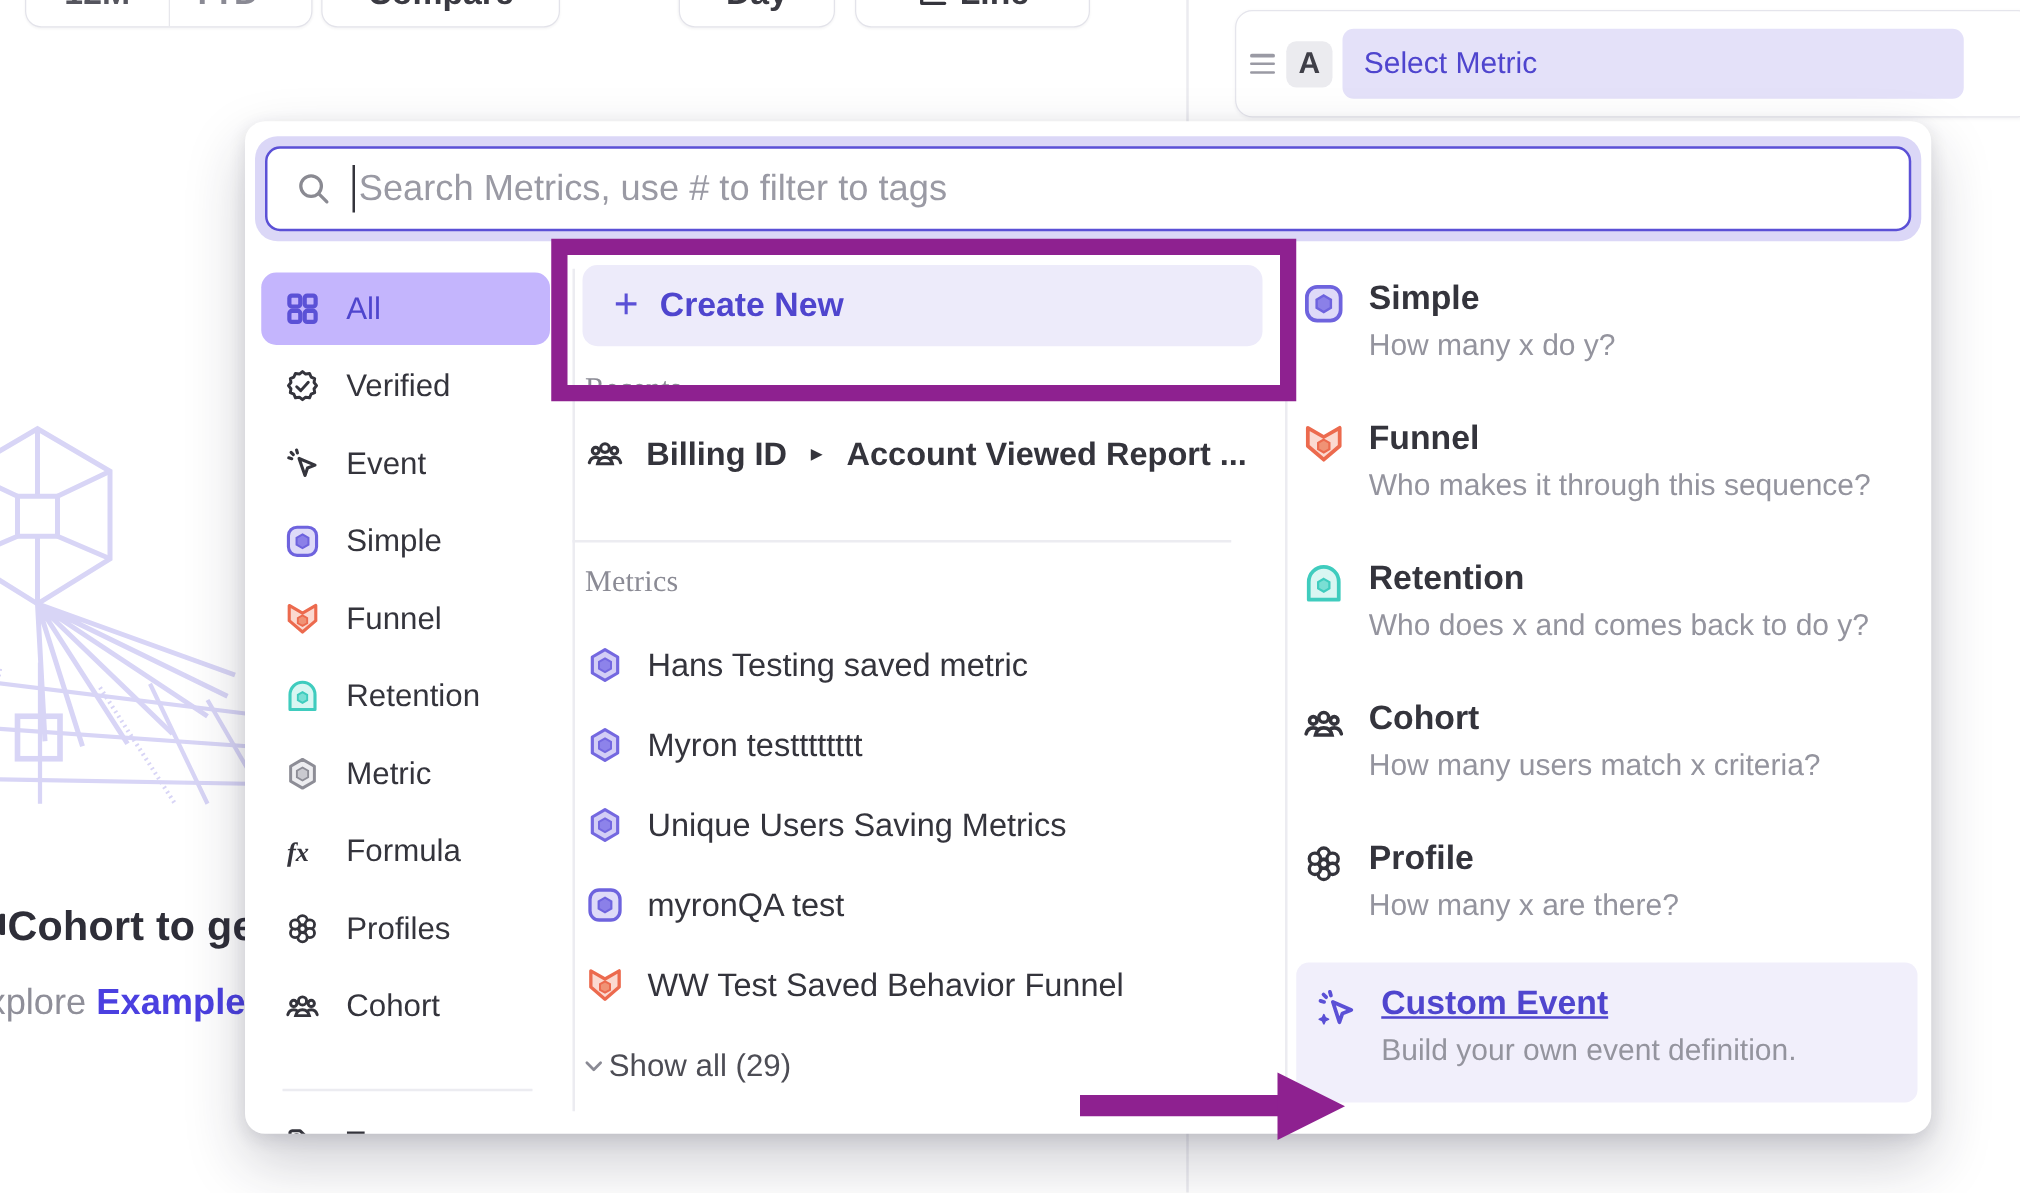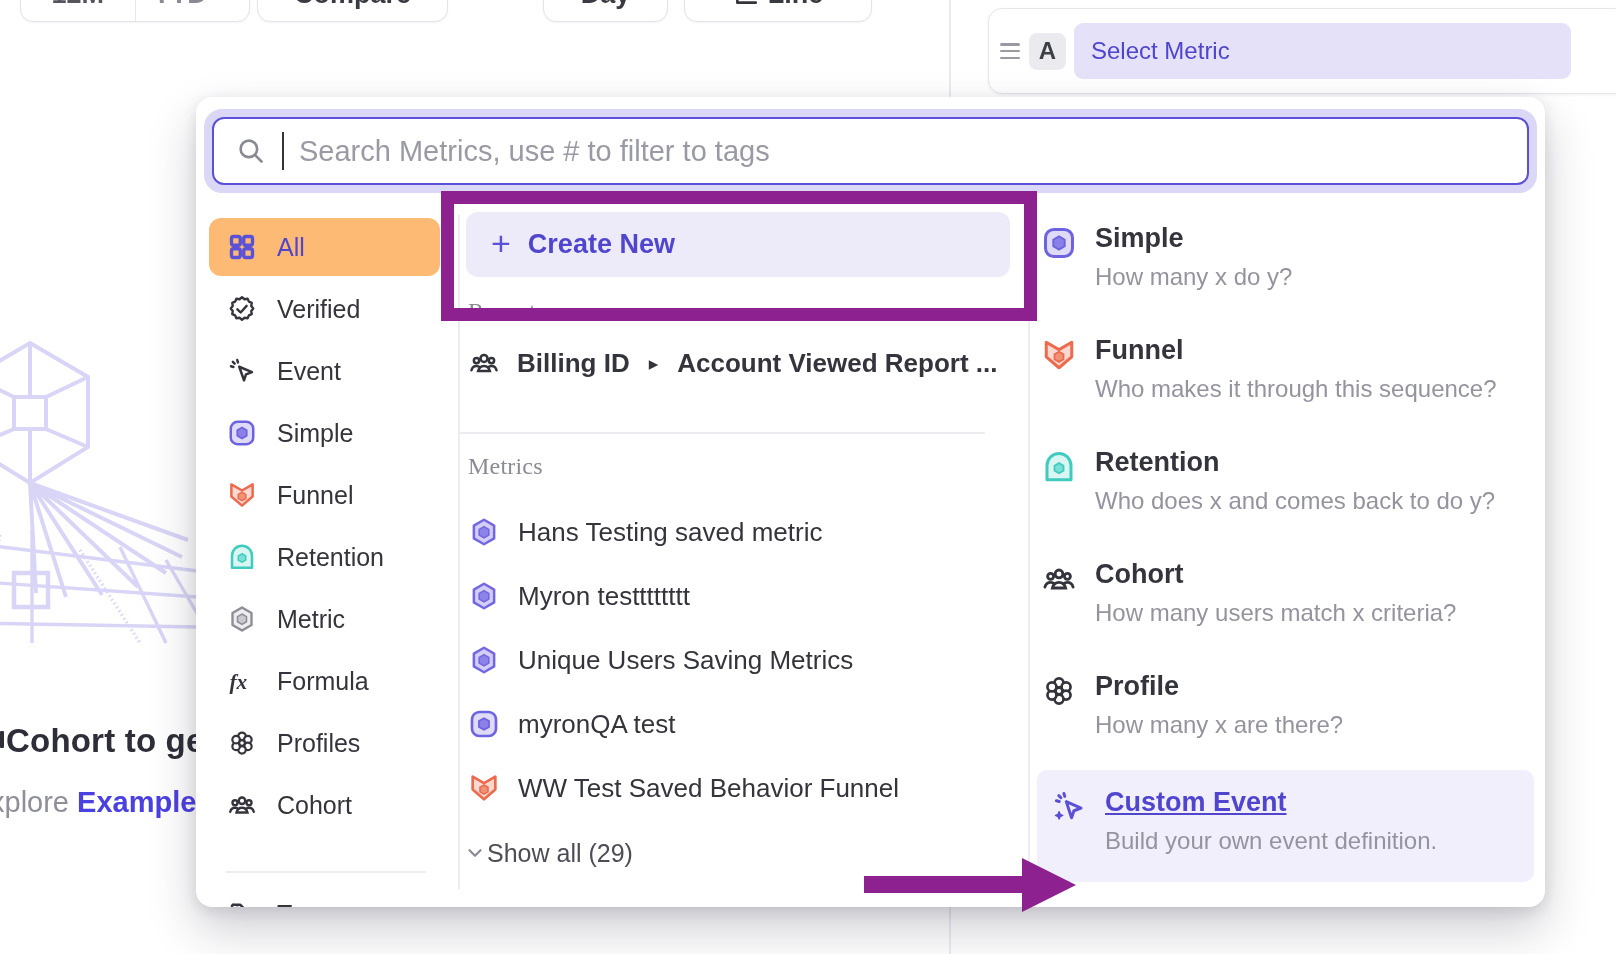--- a/index.html
+++ b/index.html
@@ -44,21 +44,21 @@
     border:2.5px solid #5b50d6; border-radius:12px; display:flex; align-items:center; padding-left:22px; }
   .search-placeholder { font-size:29px; color:#9a9aa4; margin-left:18px; }
   .caret { width:2px; height:38px; background:#34343c; margin-left:16px; }
 
   .col-divider { position:absolute; top:118px; bottom:18px; width:1.5px; background:#ececf1; }
 
   
   .side-item { position:absolute; left:13px; width:231px; height:58px; border-radius:12px;
     display:flex; align-items:center; padding-left:17px; gap:19px; cursor:pointer; }
   .side-item .si-label { font-size:25px; font-weight:500; color:#34343c; }
-  .side-item.active { background:#fdba74; }
+  .side-item.active { background:#c4b5fd; }
   .side-item.active .si-label { color:#4f45ce; }
   .si-icon { width:32px; height:32px; display:flex; align-items:center; justify-content:center; }
   .side-divider { position:absolute; left:30px; top:774px; width:200px; height:1.5px; background:#ececf1; }
 
   
   .create-new { position:absolute; left:270px; top:115px; width:544px; height:65px; background:#edebfa;
     border-radius:12px; display:flex; align-items:center; padding-left:25px; gap:17px; cursor:pointer; }
   .create-new .plus { font-size:34px; font-weight:500; color:#5b50d6; line-height:1; margin-top:-3px; }
   .create-new .cn-label { font-size:27px; font-weight:600; color:#4f45ce; }
   .section-header { position:absolute; left:272px; font-size:24px; color:#8b8b95; letter-spacing:.2px;font-family:Liberation Serif, serif; }
@@ -158,21 +158,21 @@
 
 <div id="modal">
 
   <div class="search-halo"></div>
   <div class="search-box">
     <svg width="30" height="30" viewBox="0 0 24 24">
       <circle cx="10.3" cy="10.3" r="6.6" fill="none" stroke="#8a8a92" stroke-width="2.1"></circle>
       <line x1="15.3" y1="15.3" x2="20.4" y2="20.4" stroke="#8a8a92" stroke-width="2.1" stroke-linecap="round"></line>
     </svg>
     <span class="caret"></span>
-    <span class="search-placeholder" style="margin-left:15px;">Search Metrics, use # to filter to tags</span>
+    <span class="search-placeholder" style="margin-left:3px;">Search Metrics, use # to filter to tags</span>
   </div>
 
   <div class="col-divider" style="left:262px;"></div>
   <div class="col-divider" style="left:832px;"></div>
 
   <div class="side-item active" style="top:121px;">
     <span class="si-icon">
       <svg width="30" height="30" viewBox="0 0 24 24" fill="none" stroke="#5b51d6" stroke-width="2.7">
         <rect x="3.6" y="3.6" width="7" height="7" rx="1.6"></rect>
           <rect x="13.4" y="3.6" width="7" height="7" rx="1.6"></rect>

